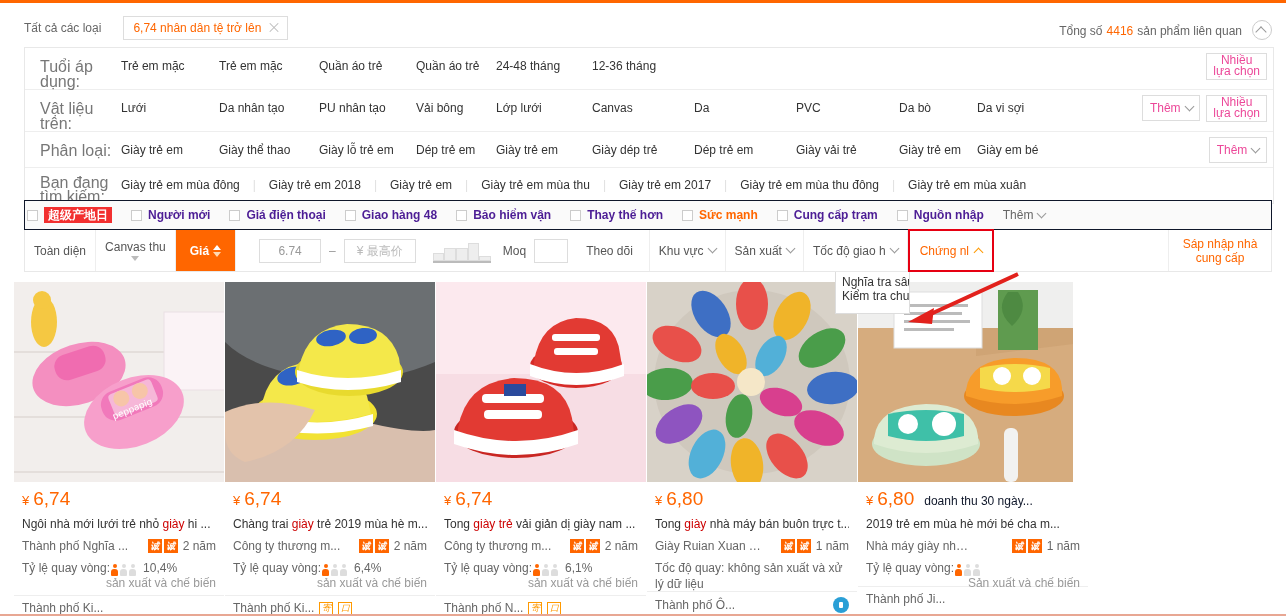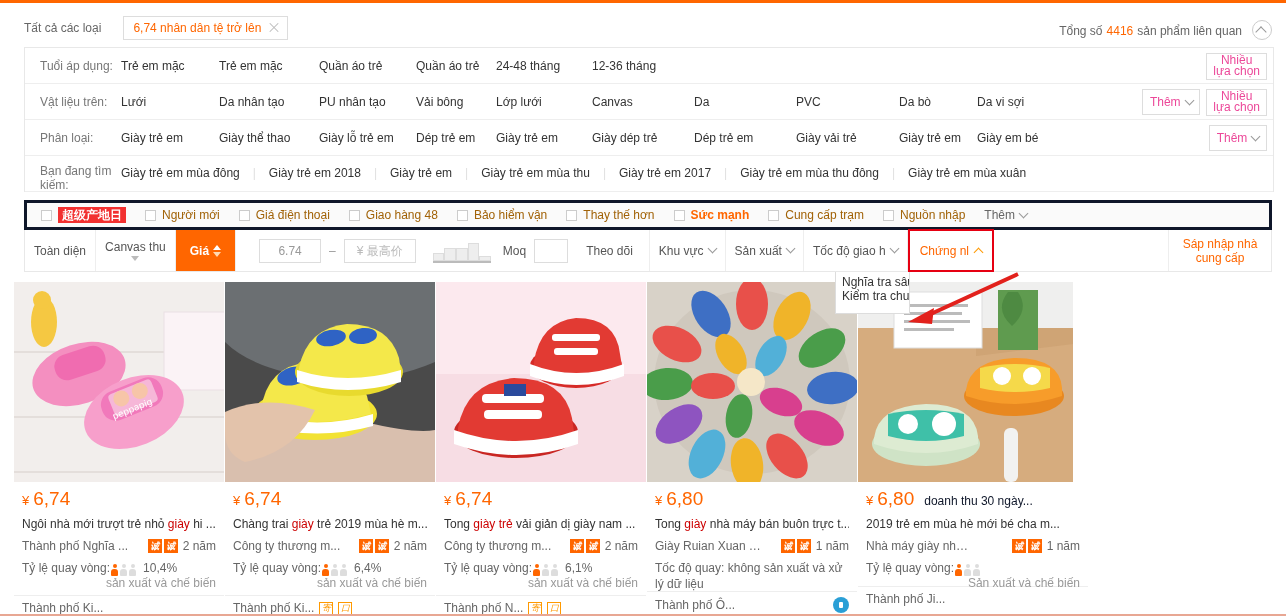--- a/index.html
+++ b/index.html
@@ -41,41 +41,41 @@
   }
   .collapse-btn:before{
     content:"";position:absolute;left:4px;top:7px;width:7px;height:7px;
     border-left:1px solid #999;border-top:1px solid #999;transform:rotate(45deg);
   }
 
   
   .fpanel{position:absolute;left:24px;top:47px;width:1248px;border:1px solid #e8e8e8;border-bottom:none;background:#fff;}
   .frow{display:flex;align-items:flex-start;border-bottom:1px solid #eee;min-height:35px;position:relative;}
   .frow:last-child{border-bottom:1px solid #eee;}
-  .flabel{width:96px;flex:0 0 96px;padding:11px 0 0 15px;color:#777;font-size:12px;line-height:15px;box-sizing:border-box;}
+  .flabel{width:96px;flex:0 0 96px;padding:11px 0 0 15px;color:#777;font-size:16px;line-height:15px;box-sizing:border-box;}
   .fitems{flex:1;display:flex;padding-top:11px;min-width:0;}
   .fitem{color:#333;font-size:12px;cursor:pointer;white-space:nowrap;line-height:15px;}
   .tail{display:flex;align-items:flex-start;padding-top:5px;padding-right:6px;}
   .sbox{
     border:1px solid #ddd;height:24px;min-width:44px;padding:0 6px;color:#ec4899;font-size:12px;
     display:flex;align-items:center;justify-content:center;margin-left:6px;cursor:pointer;background:#fff;
   }
   .sbox.two{height:24px;line-height:11px;display:block;text-align:center;padding-top:1px;overflow:hidden;}
   .sbox.two span{display:block;}
   .caret{display:inline-block;width:6px;height:6px;border-right:1px solid #999;border-bottom:1px solid #999;transform:rotate(45deg);margin-left:5px;position:relative;top:-2px;}
   .sep{color:#e0e0e0;margin:0 13px;}
 
   
   .flabel.wrap{padding-top:8px;}
 
   
-  .cbar{position:absolute;left:24px;top:200px;width:1248px;height:30px;background:#fafafa;border:3px solid #0f172a;box-sizing:border-box;display:flex;align-items:center;padding-left:14px;}
+  .cbar{position:absolute;left:24px;top:200px;width:1248px;height:30px;background:#fafafa;border:1px solid #0f172a;box-sizing:border-box;display:flex;align-items:center;padding-left:2px;}
   .cb{display:flex;align-items:center;margin-right:19px;cursor:pointer;white-space:nowrap;}
   .cbox{width:11px;height:11px;border:1px solid #ccc;background:#fff;display:inline-block;margin-right:6px;box-sizing:border-box;}
-  .cb-label{font-size:12px;color:#a16207;}
+  .cb-label{font-size:12px;color:#4c1d95;font-weight:bold;}
   .cb-label.hot{color:#f60;font-weight:bold;}
   .badge-red{
     background:#f23030;color:#fff;font-size:12px;font-weight:bold;padding:1px 4px;line-height:14px;
     font-family:"DejaVu Sans",sans-serif;
   }
   .more-lnk{font-size:12px;color:#666;display:flex;align-items:center;cursor:pointer;}
 
   
   .tbar{position:absolute;left:24px;top:230px;width:1248px;height:42px;border:1px solid #e8e8e8;border-top:none;box-sizing:border-box;background:#fff;display:flex;align-items:stretch;}
   .tcell{display:flex;align-items:center;justify-content:center;padding:0 9px;font-size:12px;color:#555;border-right:1px solid #eee;cursor:pointer;white-space:nowrap;position:relative;}
@@ -382,21 +382,21 @@
             <text x="118" y="130" font-size="9" fill="#fff" text-anchor="middle" transform="rotate(-22 118 126)" font-family="DejaVu Sans">peppapig</text>
           </g>
         </svg>
       </div>
       <div class="info">
         <div class="price">
           <span class="yen">¥</span>
           <span>6,74</span>
           <span class="rev"></span>
         </div>
-        <div class="ptitle"><span>Ngôi nhà mới trượt trẻ nhỏ </span><em>giày</em><span> hi ...</span></div>
+        <div class="ptitle"><span>Ngôi nhà mới lưới trẻ nhỏ </span><em>giày</em><span> hi ...</span></div>
         <div class="shoprow">
           <span class="shopname">Thành phố Nghĩa ...</span>
           <span class="yrs">
             <i class="tp">诚</i>
             <i class="tp">诚</i>
             <span class="n">2 năm</span>
           </span>
         </div>
         <div class="rate">
           <span>Tỷ lệ quay vòng:</span>

